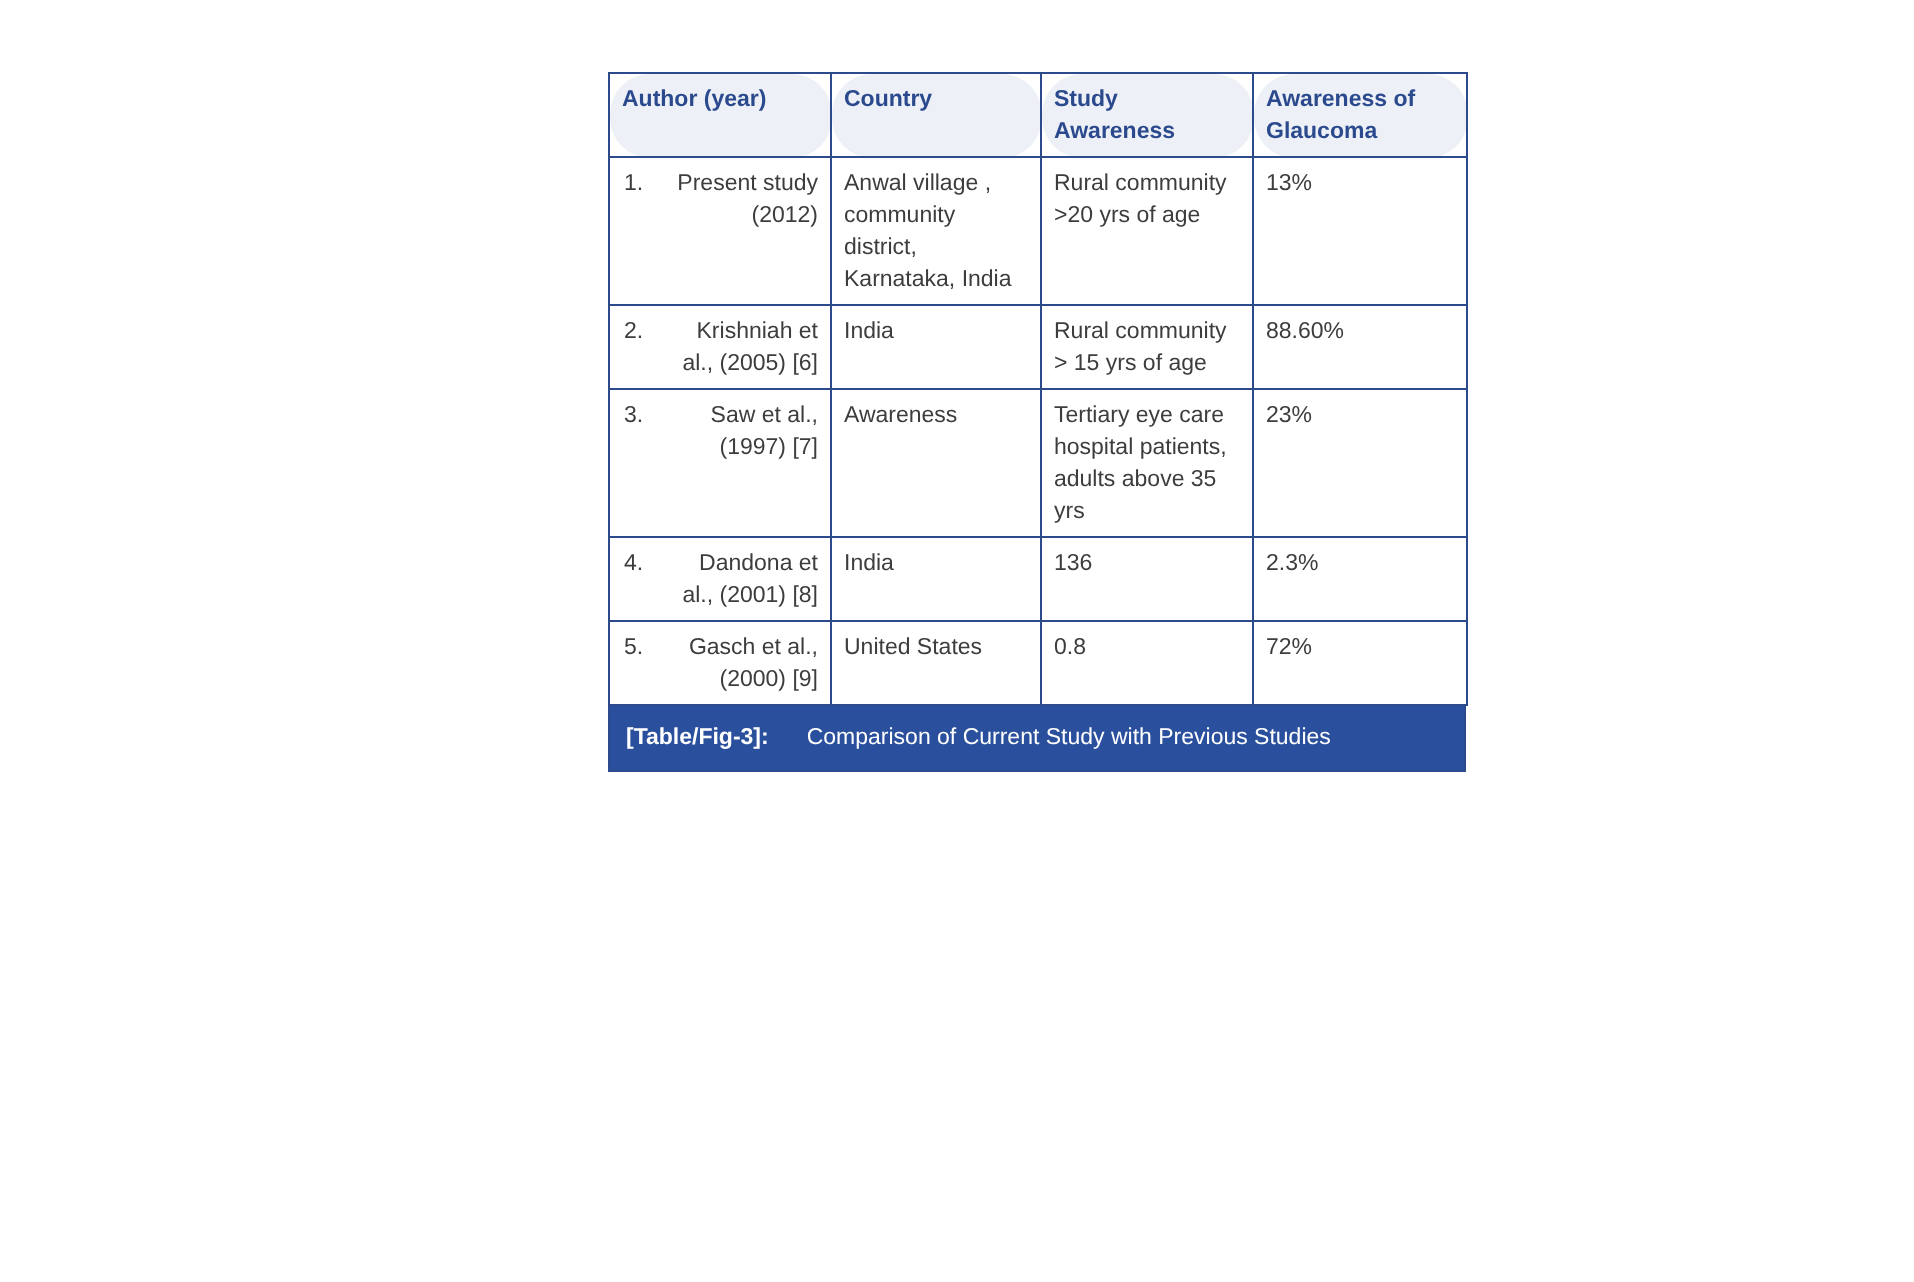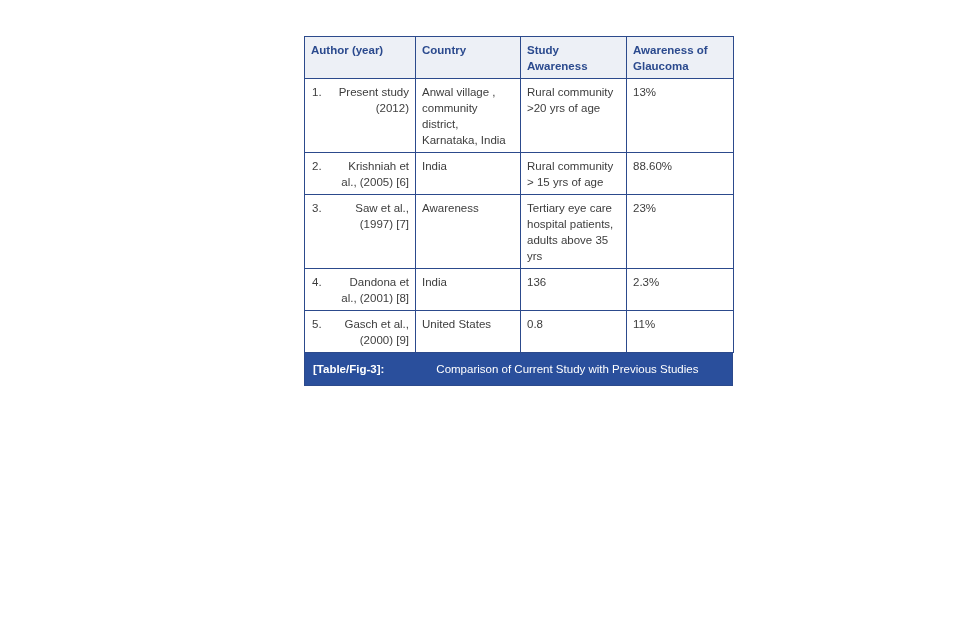--- a/index.html
+++ b/index.html
@@ -37,20 +37,21 @@
     line-height: 16px;
     padding: 5px 6px 4px 6px;
     color: #3d3d3d;
     word-wrap: break-word;
   }
   thead th {
     background: #edf0f6;
     color: #2b4a8e;
     font-weight: bold;
     height: 40px;
+    border-radius: 20px;
   }
   tbody tr.r1 { height: 74px; }
   tbody tr.r2 { height: 38px; }
   tbody tr.r3 { height: 72px; }
   tbody tr.r4 { height: 40px; }
   tbody tr.r5 { height: 40px; }
   td.author-cell { padding-left: 7px; }
   .author-wrap { display: flex; }
   .row-num {
     flex: 0 0 22px;
@@ -62,24 +63,23 @@
     height: 33px;
     background: #2a4f9c;
     border: 1px solid #2c4a8c;
     border-top: none;
     color: #ffffff;
     font-size: 11.5px;
     display: flex;
     align-items: center;
     padding-left: 8px;
     white-space: nowrap;
-    gap: 48px;
   }
   .caption-label { font-weight: bold; }
-  .caption-text { margin-left: 4px; }
+  .caption-text { margin-left: 19px; }
 </style>
 </head>
 <body>
 
 <div class="canvas">
   <div class="fig-table">
     <table>
       <colgroup>
         <col class="c1">
           <col class="c2">
@@ -141,21 +141,21 @@
         </tr>
         <tr class="r5">
           <td class="author-cell">
             <span class="author-wrap">
               <span class="row-num">5.</span>
               <span class="author-text">Gasch et al., (2000) [9]</span>
             </span>
           </td>
           <td>United States</td>
           <td>0.8</td>
-          <td>11%</td>
+          <td>72%</td>
         </tr>
       </tbody>
     </table>
     <div class="caption">
       <span class="caption-label">[Table/Fig-3]:</span>
       <span class="caption-text">Comparison of Current Study with Previous Studies</span>
     </div>
   </div>
 </div>
 

